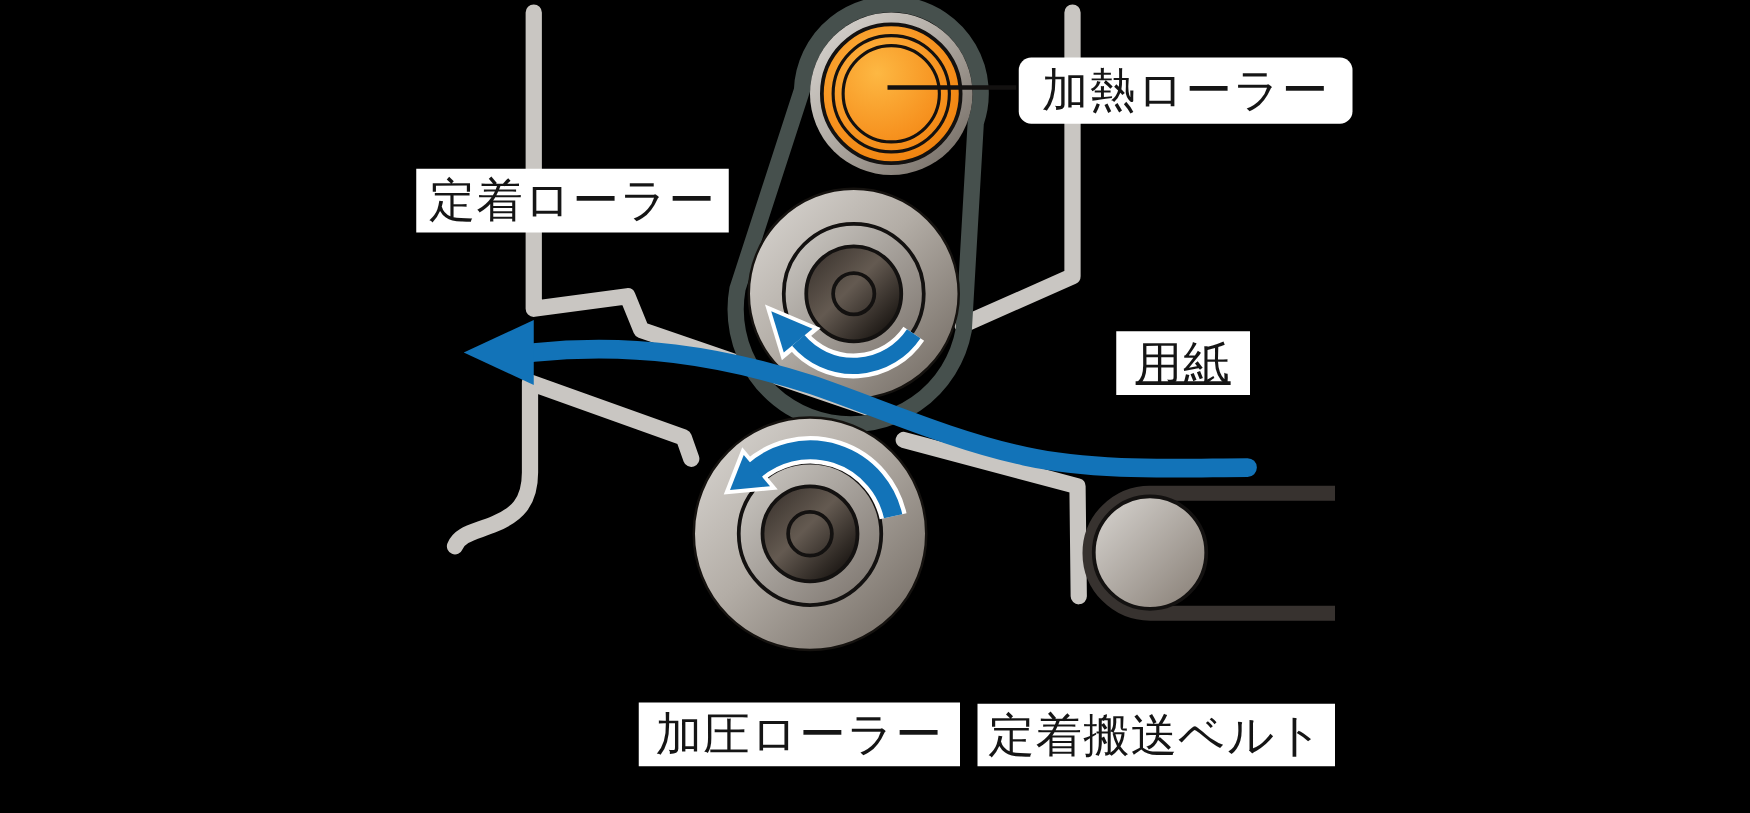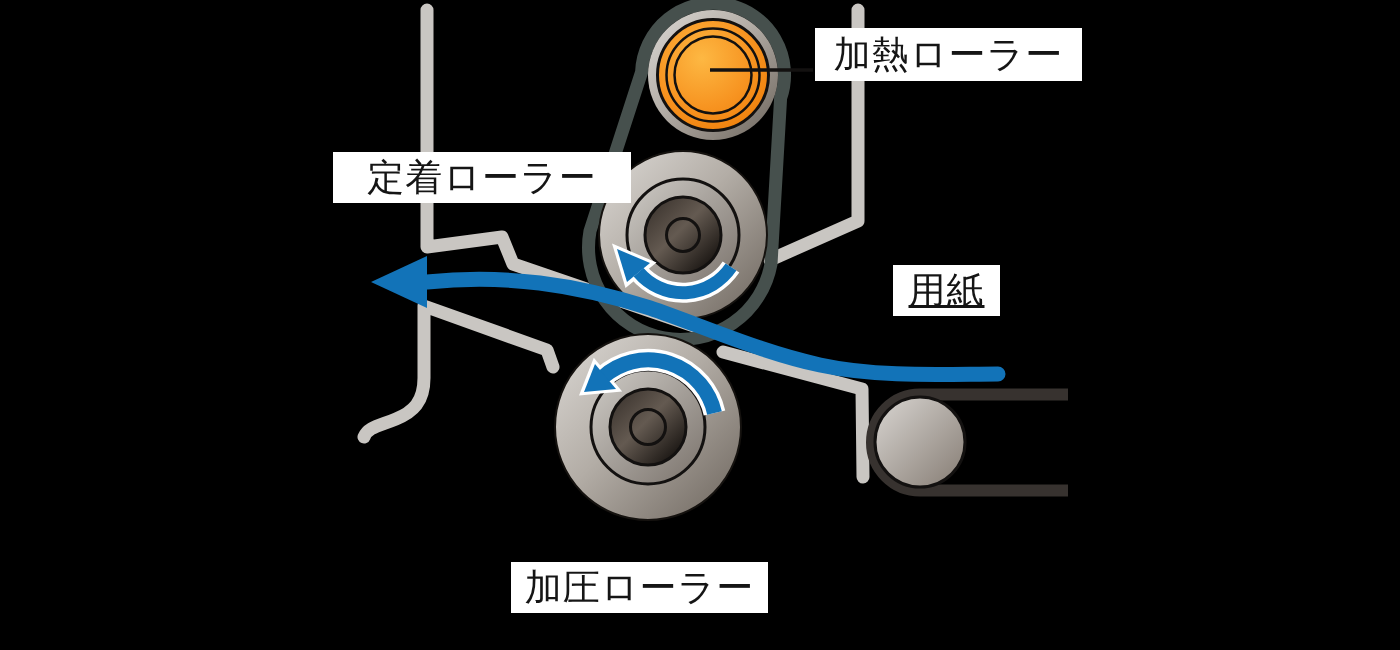--- a/index.html
+++ b/index.html
@@ -91,22 +91,23 @@
   <g>
     <path fill="none" stroke="#ffffff" stroke-width="22" d="M 714.5,413 A 68,68 0 0 0 603,377"></path>
     <polygon fill="#ffffff" points="579,395.6 593.8,357.8 622.2,391.6"></polygon>
     <path fill="none" stroke="#1273b8" stroke-width="15" d="M 714.5,413 A 68,68 0 0 0 603,377"></path>
     <polygon fill="#1273b8" points="584,392 595,364 616,389"></polygon>
   </g>
 
   <path fill="none" stroke="#131110" stroke-width="3.5" d="M 710,70 L 813,70"></path>
 </svg>
 
-<div class="label" style="left:815px;top:28px;width:267px;height:53px;">加熱ローラー</div>
+<div class="label" style="left:815px;top:46px;width:267px;height:53px;border-radius:10px;">加熱ローラー</div>
 
-<div class="label" style="left:333px;top:135px;width:298px;height:51px;margin-top:17px;">定着ローラー</div>
+<div class="label" style="left:333px;top:135px;width:250px;height:51px;">定着ローラー</div>
 
 <div class="label" style="left:893px;top:265px;width:107px;height:51px;text-decoration:underline;">用紙</div>
 
 <div class="label" style="left:511px;top:562px;width:257px;height:51px;">加圧ローラー</div>
 
+<div class="label" style="left:782px;top:563px;width:286px;height:50px;">定着搬送ベルト</div>
 
 </div>
 
 </body></html>

